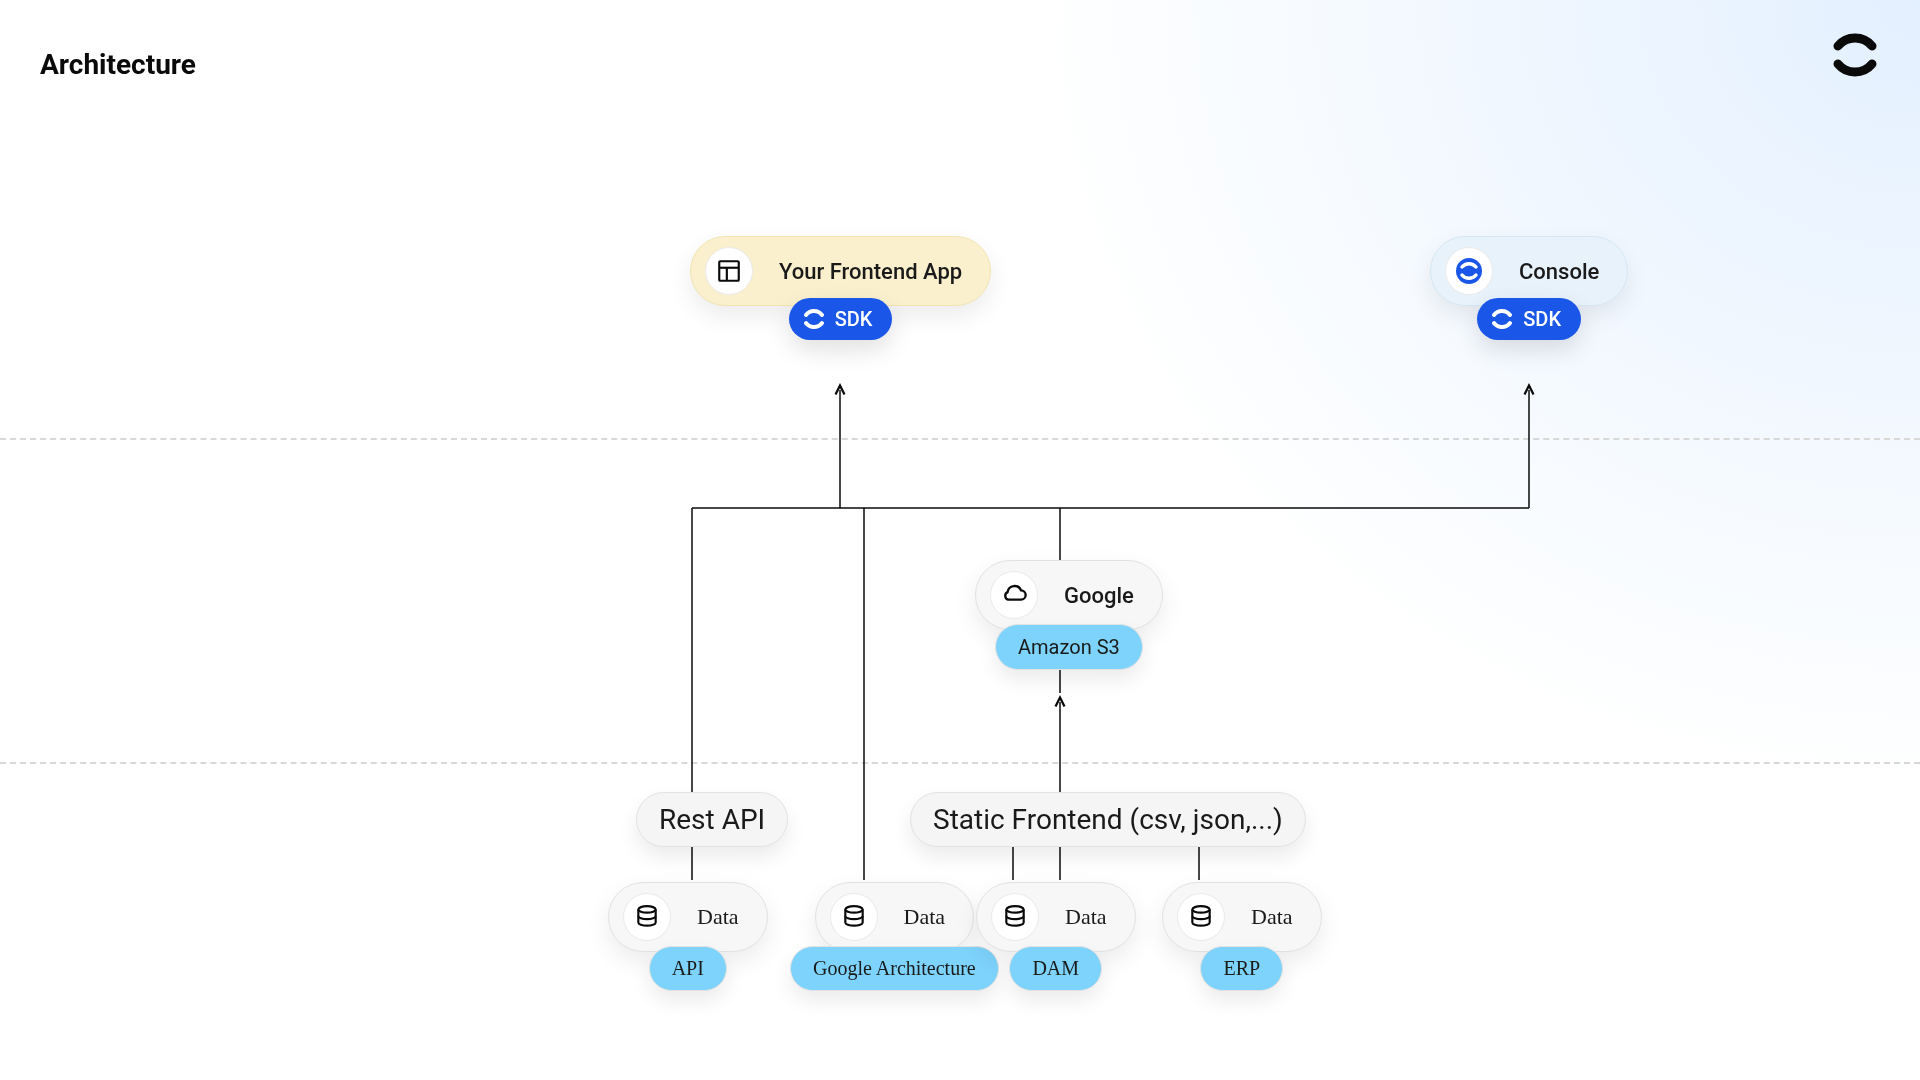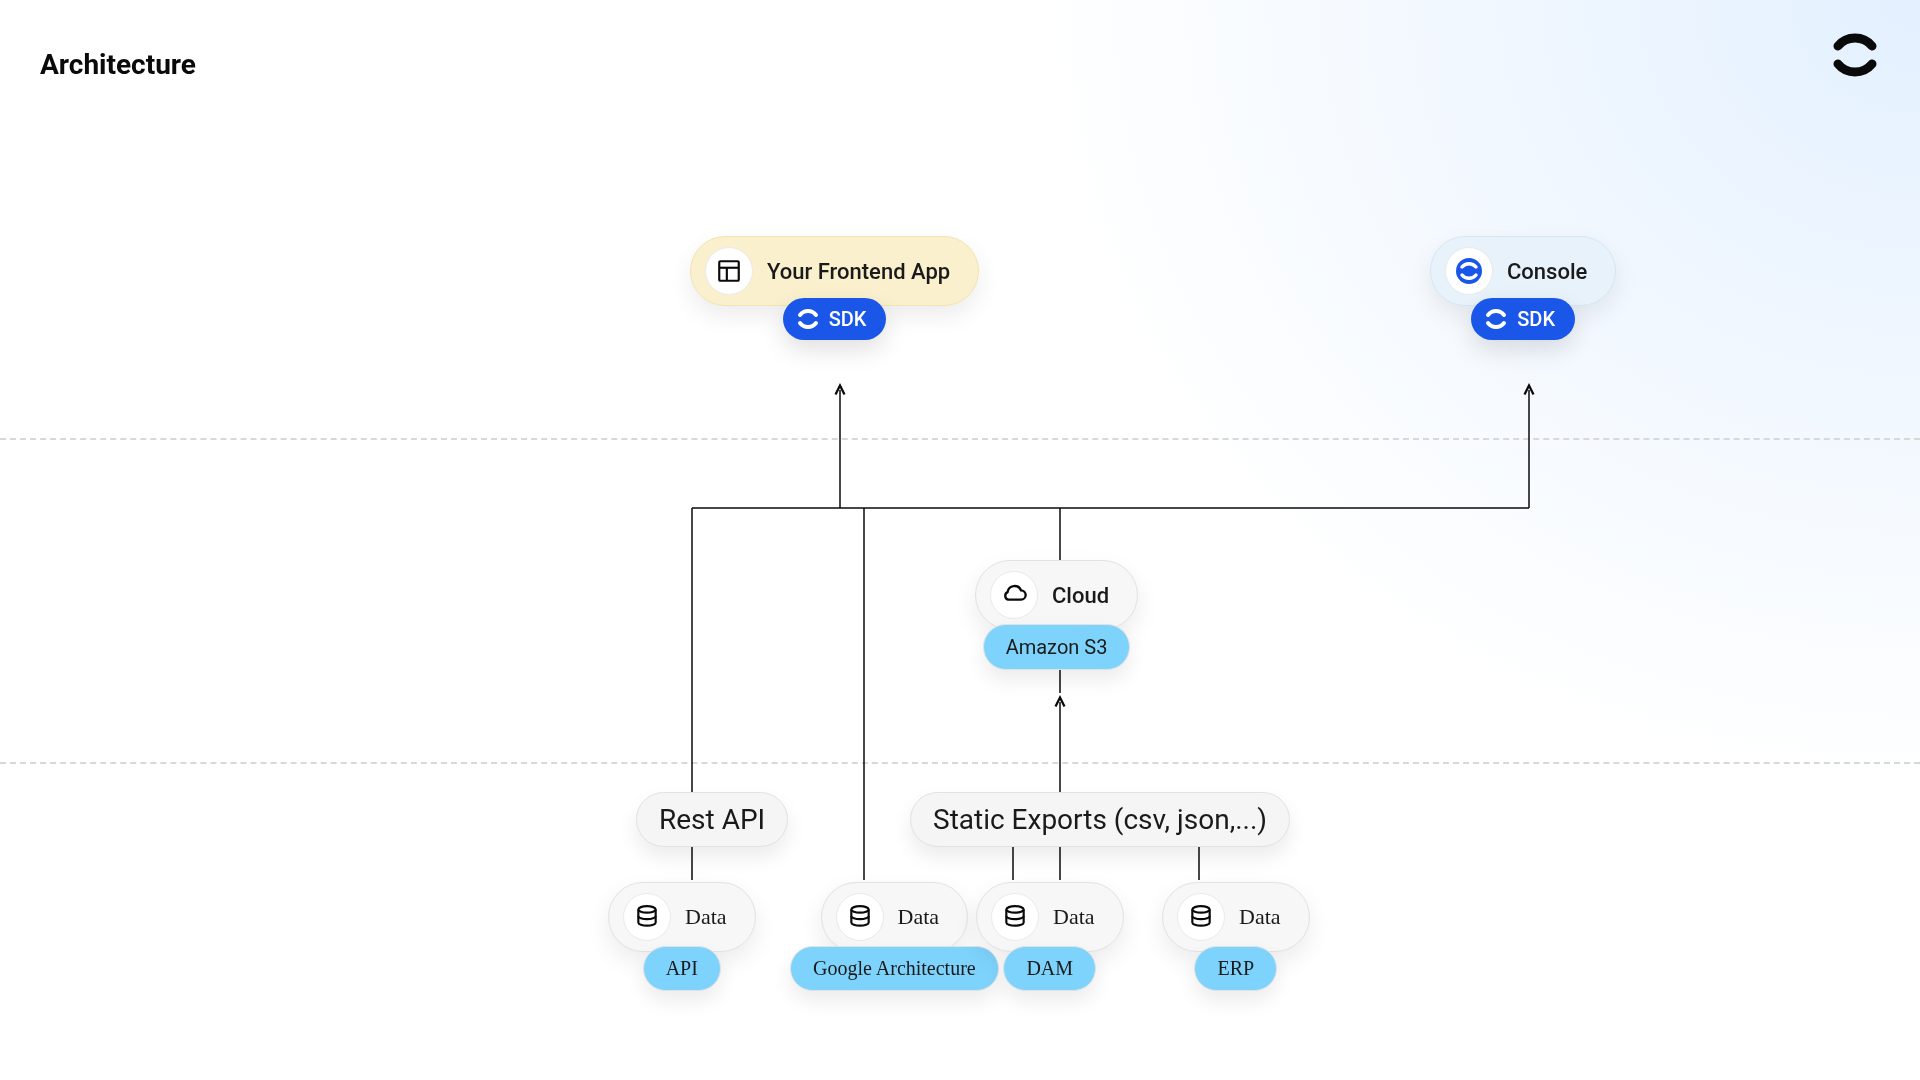--- a/index.html
+++ b/index.html
@@ -54,21 +54,21 @@
 }
 .node {
   position: absolute;
   display: flex;
   flex-direction: column;
   align-items: center;
 }
 .pill {
   display: flex;
   align-items: center;
-  gap: 14px;
+  gap: 26px;
   padding: 10px 28px 10px 14px;
   border-radius: 999px;
   border: 1.5px solid #e2e2e2;
   font-size: 22px;
   font-weight: 500;
   color: #1a1a1a;
   box-shadow: 0 10px 25px rgba(0,0,0,0.08);
   background: #f7f7f7;
 }
 .pill.yellow {
@@ -222,31 +222,31 @@
   </div>
 </div>
 
 <div class="node" style="left:975px; top:560px;">
   <div class="pill">
     <span class="icon-circle">
       <svg width="28" height="28" viewBox="0 0 24 24" fill="none" stroke="#0a0a0a" stroke-width="2">
         <path d="M18 16a4 4 0 0 0 0-8 6 6 0 0 0-11.5 1.5A3.5 3.5 0 0 0 7 16h11z"></path>
       </svg>
     </span>
-    <span>Cloud</span>
+    <span>Google</span>
   </div>
   <div class="sub-pill">Amazon S3</div>
 </div>
 
 <div style="position:absolute; left:636px; top:792px;">
   <div class="small-pill">Rest API</div>
 </div>
 
 <div style="position:absolute; left:910px; top:792px;">
-  <div class="small-pill">Static Exports (csv, json,...)</div>
+  <div class="small-pill">Static Frontend (csv, json,...)</div>
 </div>
 
 <div class="data-node" style="left:608px; top:882px;">
   <div class="pill">
     <span class="icon-circle">
       <svg width="26" height="26" viewBox="0 0 24 24" fill="none" stroke="#0a0a0a" stroke-width="2">
         <ellipse cx="12" cy="5" rx="8" ry="3"></ellipse>
         <path d="M4 5v6c0 1.7 3.6 3 8 3s8-1.3 8-3V5"></path>
         <path d="M4 11v6c0 1.7 3.6 3 8 3s8-1.3 8-3v-6"></path>
       </svg>

